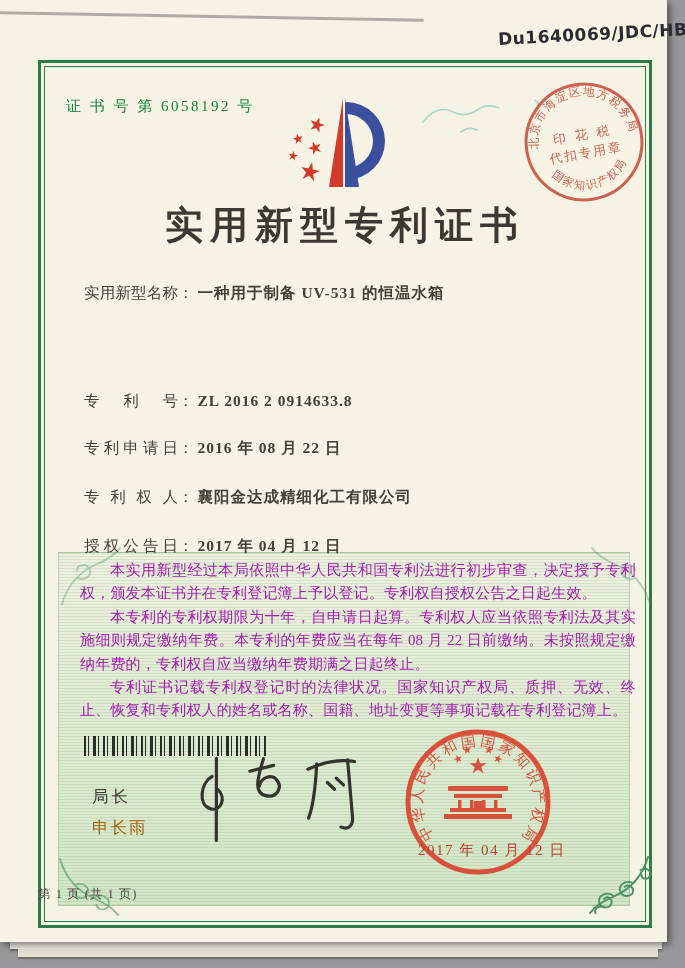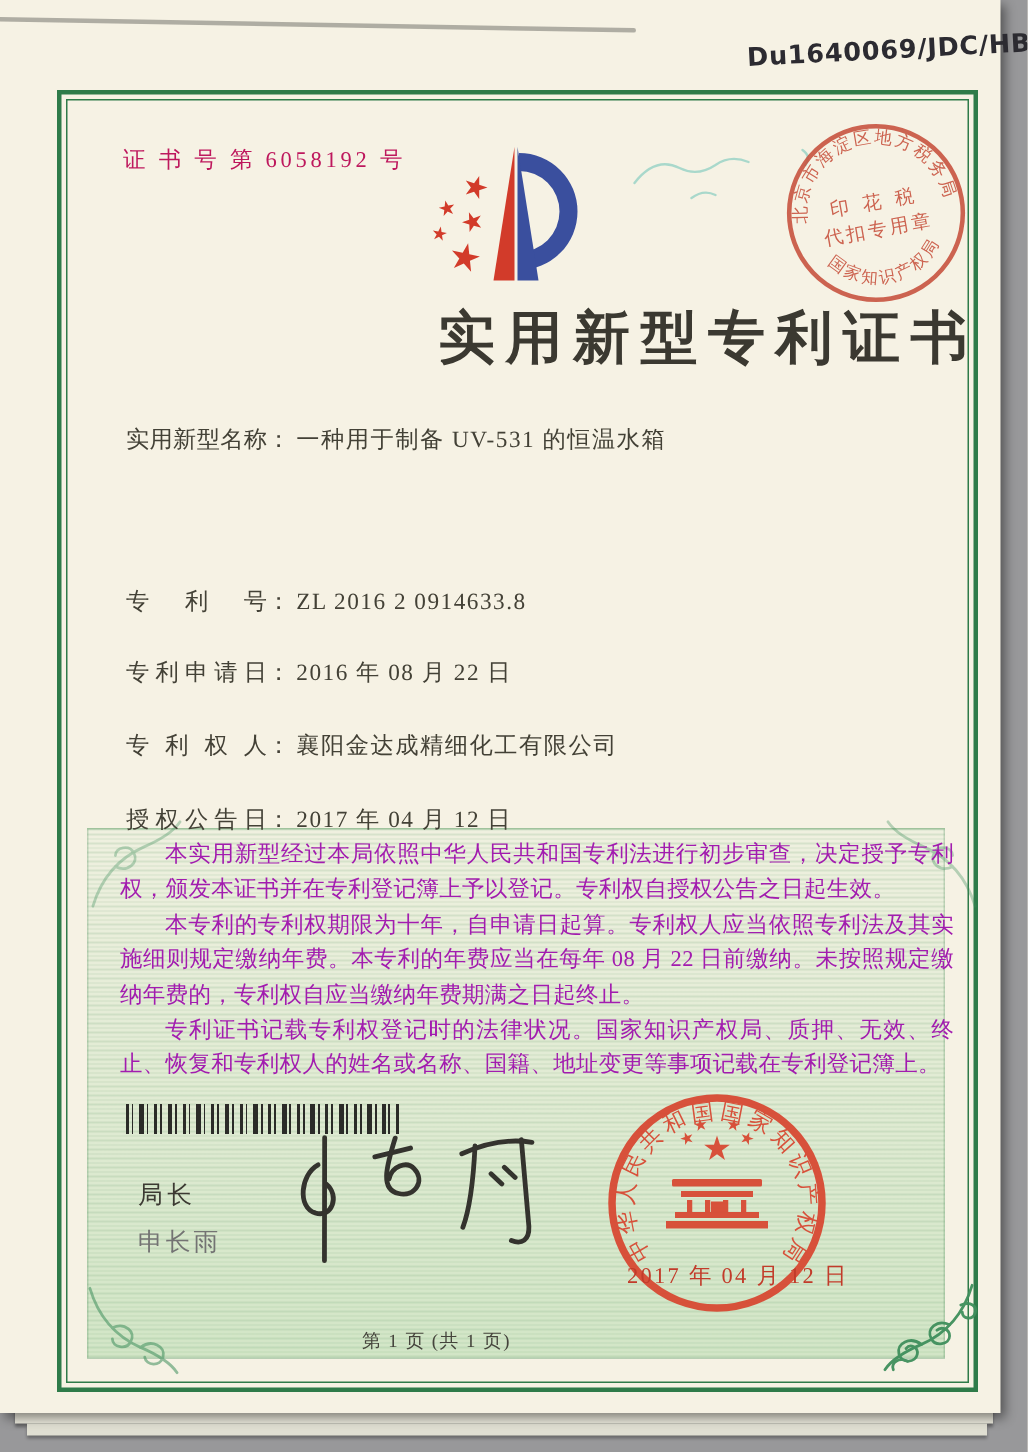--- a/index.html
+++ b/index.html
@@ -18,48 +18,48 @@
       linear-gradient(180deg, rgba(222,236,213,.30), rgba(206,228,195,.90));
     border:1px solid rgba(85,145,100,.30);}
   .ornament{position:absolute;width:66px;height:60px;}
   .orn-br{left:586px;top:855px;opacity:.95;}
   .orn-bl{left:56px;top:857px;transform:scaleX(-1);opacity:.55;}
   .orn-tr{left:588px;top:546px;transform:scaleY(-1);opacity:.35;}
   .orn-tl{left:58px;top:546px;transform:scale(-1,-1);opacity:.35;}
 
   .annotation{position:absolute;left:498px;top:24px;width:190px;color:#2c2b31;
     font-family:"DejaVu Sans",sans-serif;font-size:17px;font-weight:600;transform:rotate(-3deg);letter-spacing:.5px;}
-  .cert-no{position:absolute;left:82px;top:97px;font-size:15px;color:#be185d;letter-spacing:2.5px;}
+  .cert-no{position:absolute;left:66px;top:97px;font-size:15px;color:#15803d;letter-spacing:2.5px;}
   .logo{position:absolute;left:270px;top:92px;}
   .tax-stamp{position:absolute;left:518px;top:76px;transform:rotate(-10deg);opacity:.88;}
   .scribble{position:absolute;left:415px;top:86px;opacity:.5;}
-  .title{position:absolute;left:38px;top:200px;width:614px;text-align:right;
+  .title{position:absolute;left:38px;top:200px;width:614px;text-align:center;
     font-size:38px;font-weight:600;color:#3b3931;letter-spacing:7px;}
 
   .field{position:absolute;left:84px;font-size:15.5px;color:#434136;white-space:nowrap;}
   .flabel{display:inline-block;width:94px;text-align:justify;text-align-last:justify;text-justify:inter-character;vertical-align:bottom;}
   .fcolon{display:inline-block;}
-  .fvalue{letter-spacing:1px;padding-left:4px;}
+  .fvalue{letter-spacing:1px;padding-left:4px;font-weight:bold;}
 
   .paras{position:absolute;left:80px;top:559px;width:556px;color:#a21caf;}
   .paras p{margin:0;font-size:15px;line-height:23.4px;text-indent:2em;text-align:justify;letter-spacing:.2px;}
 
   .barcode{position:absolute;left:84px;top:736px;width:182px;height:20px;
     background:repeating-linear-gradient(90deg,
       #2b2b28 0 2px, rgba(0,0,0,0) 2px 4px,
       #2b2b28 4px 5px, rgba(0,0,0,0) 5px 9px,
       #2b2b28 9px 12px, rgba(0,0,0,0) 12px 14px,
       #2b2b28 14px 15px, rgba(0,0,0,0) 15px 19px);}
 
   .signoff-title{position:absolute;left:92px;top:786px;font-size:16.5px;color:#3c3a33;letter-spacing:3px;text-align:center;}
-  .signoff-name{position:absolute;left:92px;top:817px;font-size:16.5px;color:#737373;letter-spacing:2px;font-family:Liberation Serif, serif;}
+  .signoff-name{position:absolute;left:92px;top:817px;font-size:16.5px;color:#a16207;letter-spacing:2px;font-family:Liberation Serif, serif;}
   .signature{position:absolute;left:185px;top:752px;transform:rotate(-2deg);}
   .office-seal{position:absolute;left:378px;top:702px;opacity:.92;}
   .seal-date{position:absolute;left:418px;top:841px;font-size:15px;color:#c23b2a;letter-spacing:1.5px;white-space:nowrap;}
-  .footer{position:absolute;left:38px;top:886px;width:506px;text-align:center;font-size:12.5px;color:#45443c;letter-spacing:1px;}
+  .footer{position:absolute;left:38px;top:886px;width:506px;text-align:left;font-size:12.5px;color:#45443c;letter-spacing:1px;}
 </style>
 </head>
 <body>
 
 <div class="stage">
   <div class="sheet2"></div>
   <div class="sheet3"></div>
 
   <div class="paper">
     <div class="scan-line"></div>

